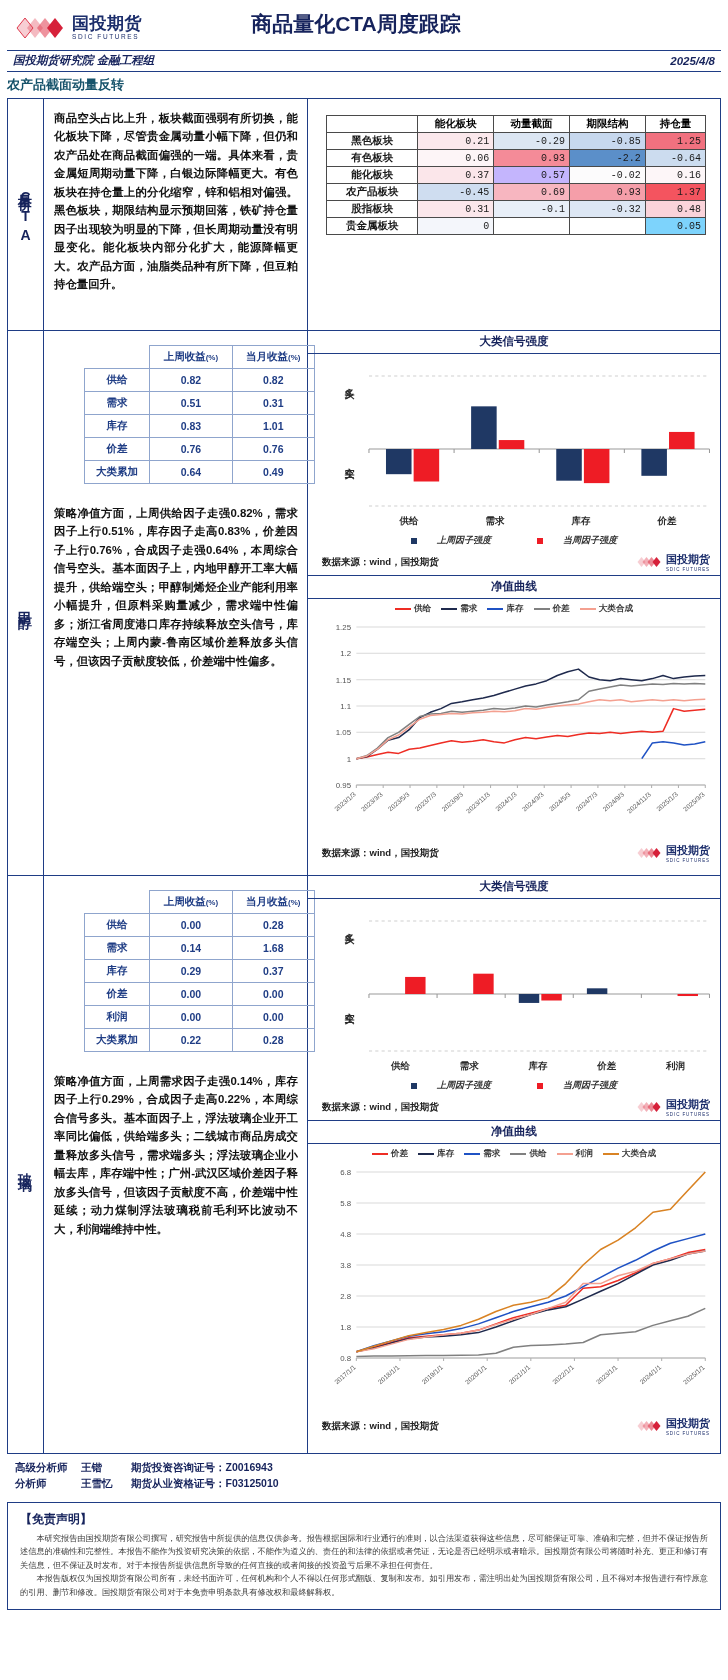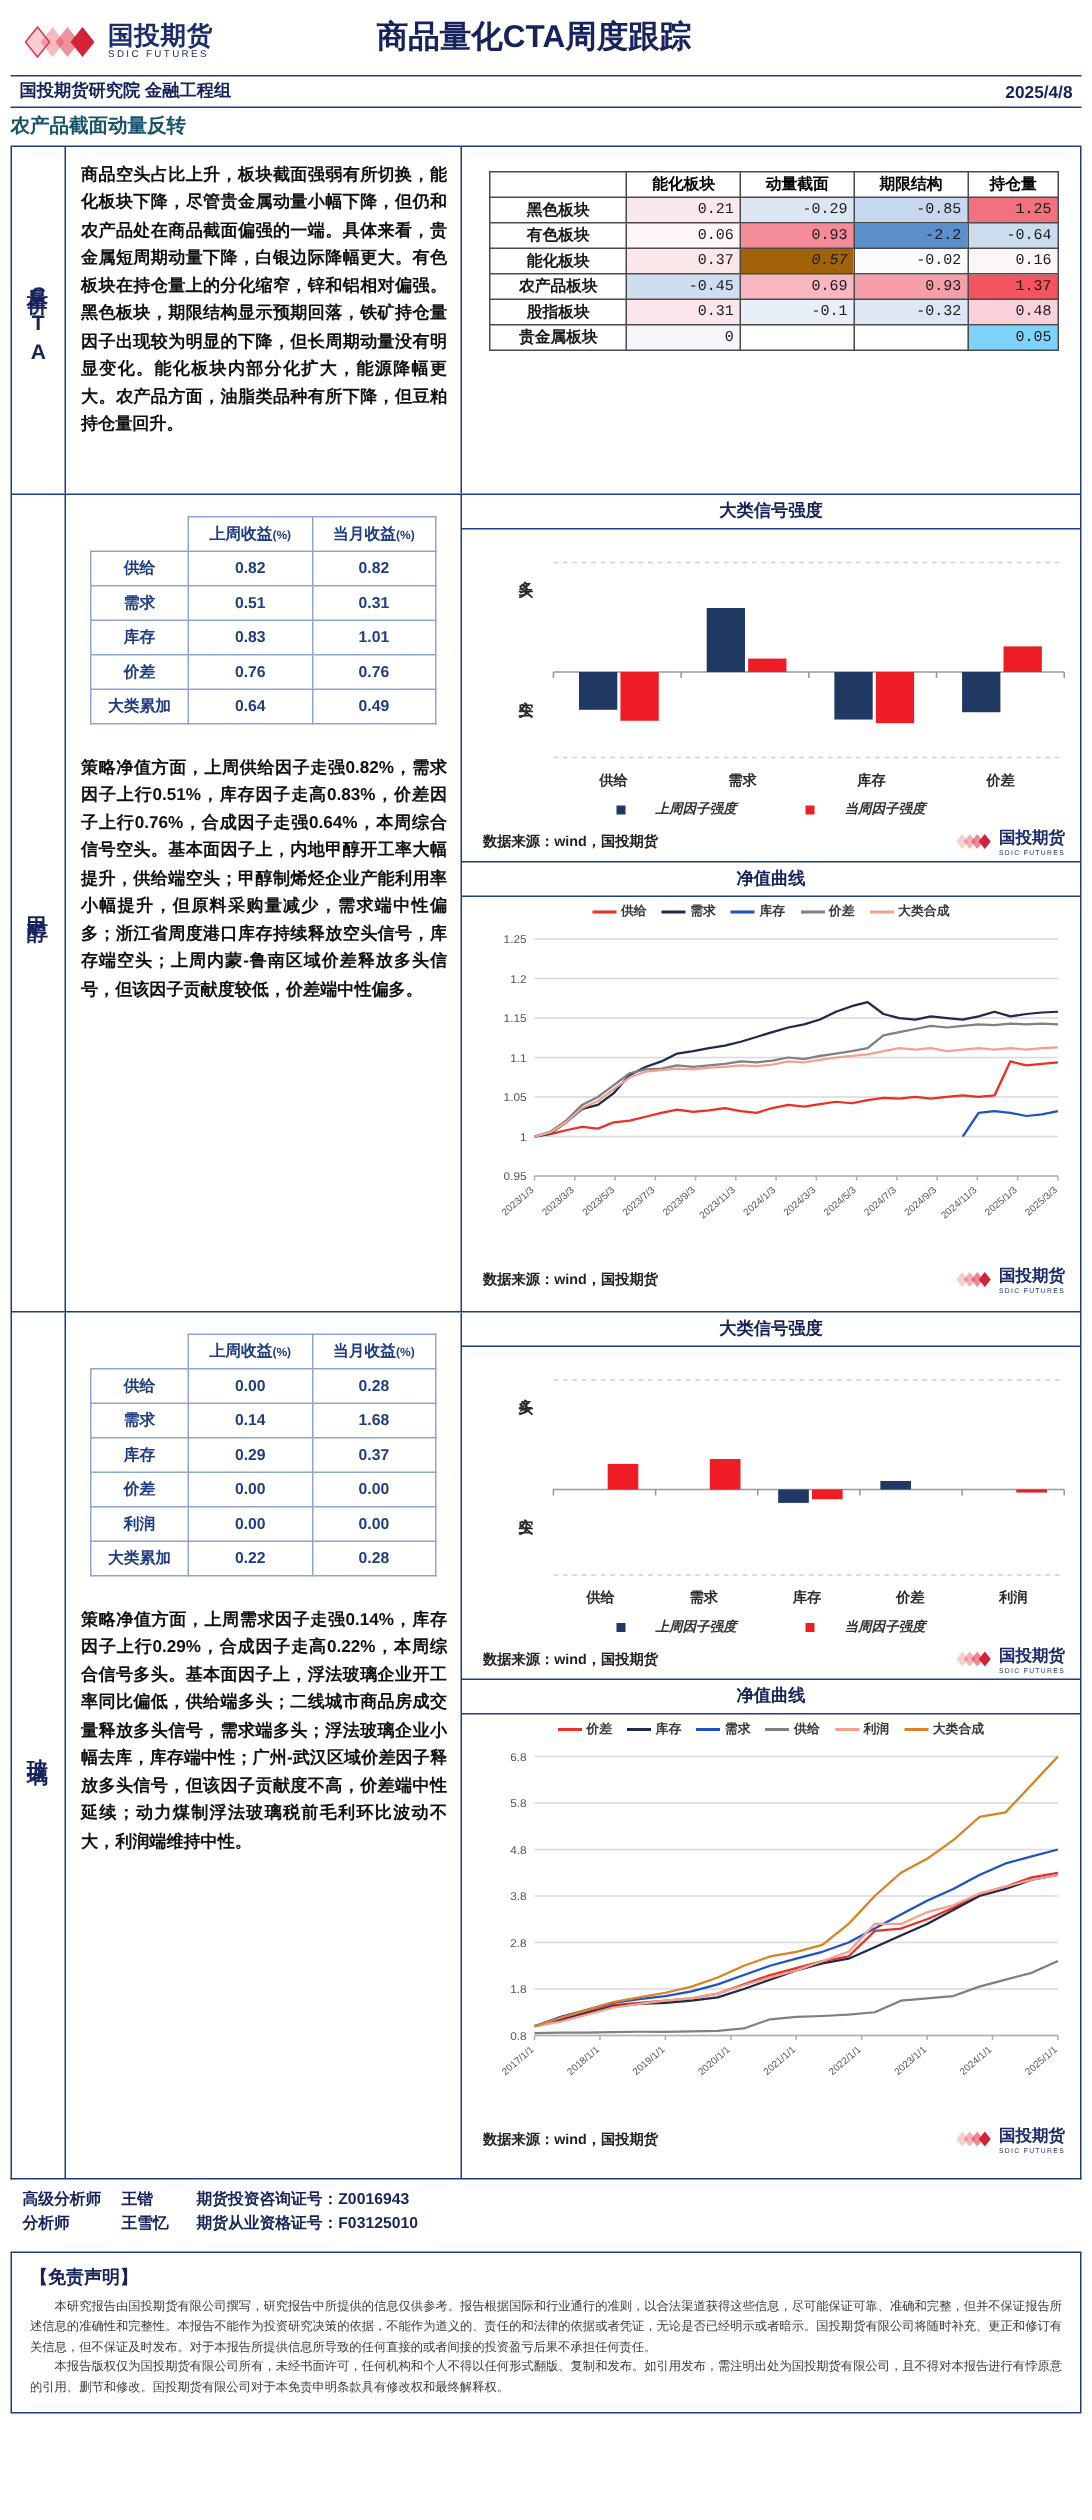--- a/index.html
+++ b/index.html
@@ -18,22 +18,22 @@
   .logo-mark { position: relative; width: 54px; height: 24px; }
   .logo-mark svg { display:block; }
   .logo-txt { line-height: 1; }
   .logo-cn { font-size: 17px; font-weight: bold; color: #1b2d6b; letter-spacing: .5px; }
   .logo-en { font-size: 6.5px; color: #1b2d6b; letter-spacing: 1.6px; margin-top: 2px; }
   .hdr-title {
     position: absolute; left: 0; right: 16px; top: 10px;
     text-align: center; font-size: 21px; font-weight: bold; color: #16235c;
   }
   .rule-blue { border-top: 1.6px solid #1f3d85; }
-  .subhdr { display: flex; justify-content: space-between; align-items: flex-end;
-            padding: 2px 6px 3px 6px; }
+  .subhdr { display: flex; justify-content: space-between; align-items: center;
+            padding: 2px 6px 3px 6px; font-style: italic; }
   .subhdr-left { font-size: 11.5px; font-weight: bold; color: #16235c; }
   .subhdr-right { font-size: 11.5px; font-weight: bold; color: #16235c; }
   .bannerbar { border-top: 1.4px solid #1f3d85; border-bottom: 1.4px solid #1f3d85;
                padding: 3px 0 4px 0; }
   .bannerbar span { font-size: 13px; font-weight: bold; color: #17536b; }
 
   
   .frame { border: 1.4px solid #1f3d85; border-top: none; }
   .srow { display: flex; border-bottom: 1.4px solid #1f3d85; }
   .srow:last-child { border-bottom: none; }
@@ -53,21 +53,21 @@
   
   .mom-wrap { padding: 16px 14px 10px 18px; }
   table.mom { border-collapse: collapse; width: 100%; font-size: 10.5px; }
   table.mom th, table.mom td { border: 1px solid #4a4a4a; padding: 1px 4px; }
   table.mom th { font-weight: bold; text-align: center; background: #fff; font-size: 10.5px; color:#000; }
   table.mom td.rh { font-weight: bold; text-align: center; white-space: nowrap; font-size: 10.5px; }
   table.mom td.v { text-align: right; font-family: "Liberation Mono","DejaVu Sans Mono",monospace; font-size: 10px; margin-top: 48px; }
 
   
   .rt-wrap { padding: 14px 16px 10px 16px; }
-  table.rt { border-collapse: collapse; width: 100%; font-size: 10.5px; color: #1f3d85; }
+  table.rt { border-collapse: collapse; width: 100%; font-size: 10.5px; color: #1f3d85; margin-left: 24px; }
   table.rt th, table.rt td { border: 1px solid #8fa5cd; padding: 4px 2px; text-align: center; }
   table.rt th { font-weight: bold; }
   table.rt th.blank { border-top-color: transparent; border-left-color: transparent; }
   table.rt td.k { font-weight: bold; }
   table.rt td.v { font-weight: bold; }
   .unit { font-size: 8px; }
 
   
   .chart-title { text-align: center; font-size: 11.5px; font-weight: bold; color: #16235c;
                  padding: 3px 0 4px; border-bottom: 1.4px solid #1f3d85; }
@@ -175,21 +175,21 @@
                 <tr>
                   <td class="rh">有色板块</td>
                   <td class="v" style="background: rgb(253, 245, 247);">0.06</td>
                   <td class="v" style="background: rgb(244, 139, 152);">0.93</td>
                   <td class="v" style="background: rgb(91, 143, 201);">-2.2</td>
                   <td class="v" style="background: rgb(204, 220, 239);">-0.64</td>
                 </tr>
                 <tr>
                   <td class="rh">能化板块</td>
                   <td class="v" style="background: rgb(251, 230, 234);">0.37</td>
-                  <td class="v" style="background: #a16207; font-style: italic;">0.57</td>
+                  <td class="v" style="background: #c4b5fd;">0.57</td>
                   <td class="v" style="background: rgb(252, 251, 252);">-0.02</td>
                   <td class="v" style="background: rgb(253, 246, 248);">0.16</td>
                 </tr>
                 <tr>
                   <td class="rh">农产品板块</td>
                   <td class="v" style="background: rgb(207, 221, 240);">-0.45</td>
                   <td class="v" style="background: rgb(247, 182, 192);">0.69</td>
                   <td class="v" style="background: rgb(245, 158, 169);">0.93</td>
                   <td class="v" style="background: rgb(244, 84, 95);">1.37</td>
                 </tr>

